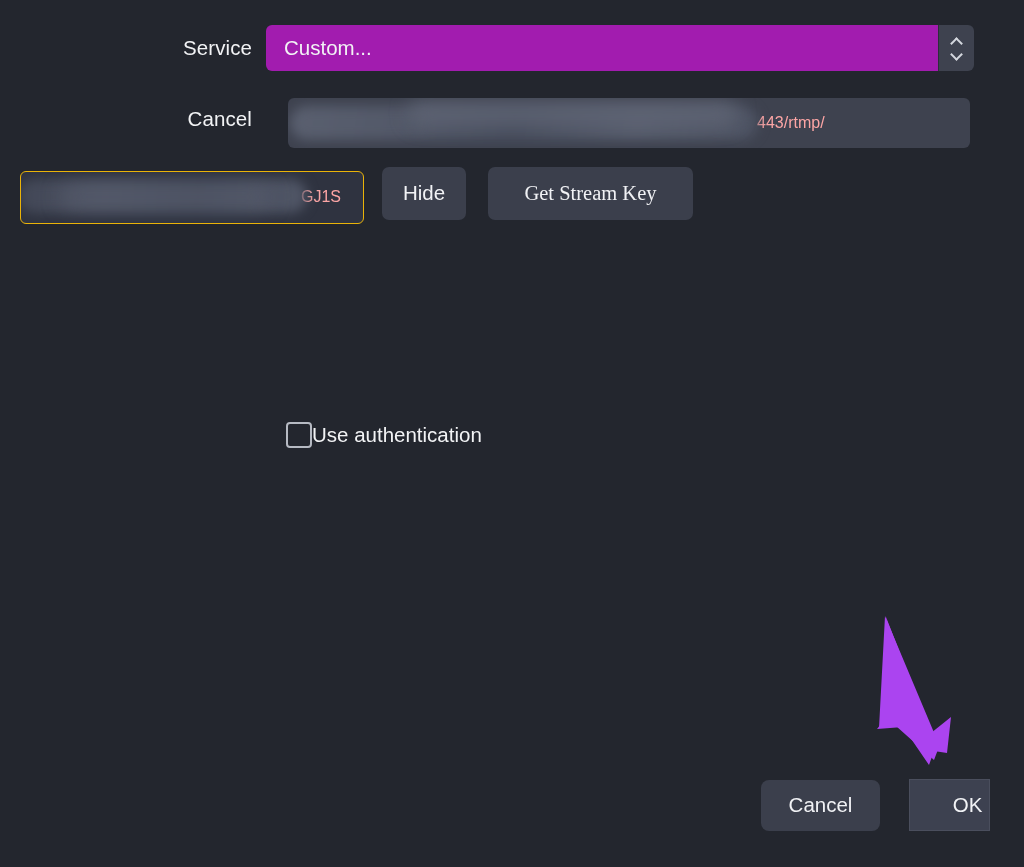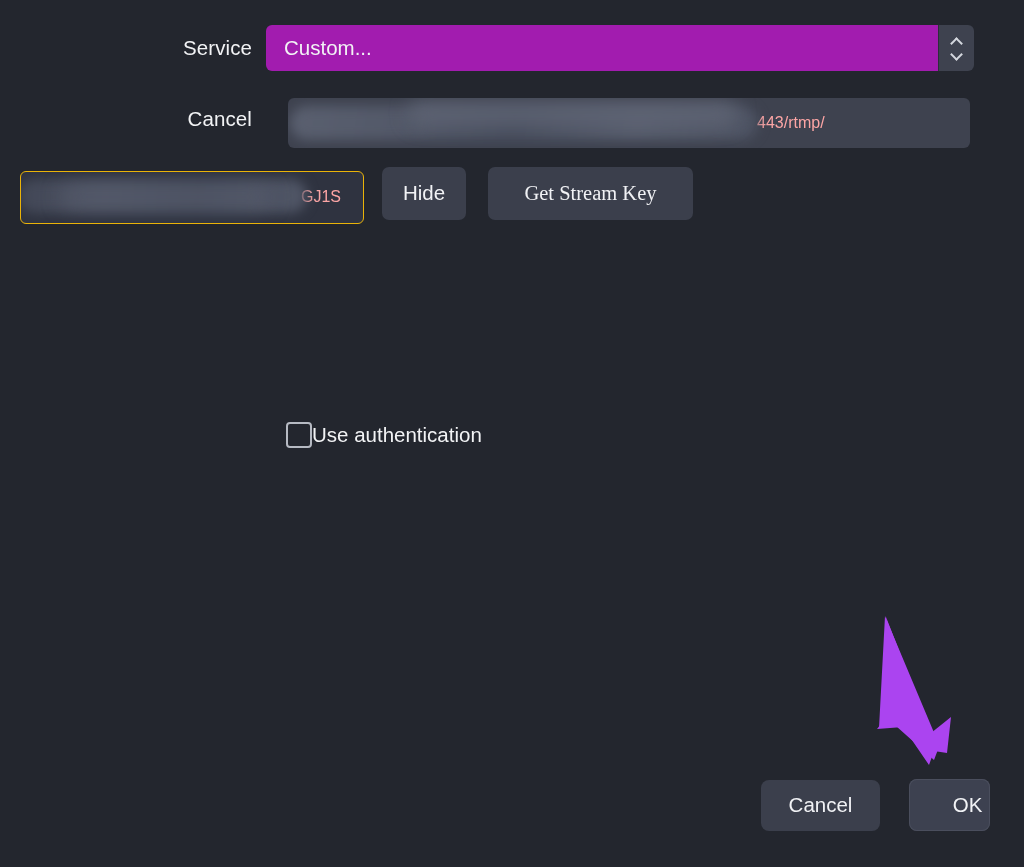--- a/index.html
+++ b/index.html
@@ -214,21 +214,21 @@
     cursor: pointer;
     display: flex;
     align-items: center;
     justify-content: center;
     white-space: nowrap;
   }
 
   .btn-hide        { width: 84px;  height: 53px; margin-left: 18px; }
   .btn-getkey      { width: 205px; height: 53px; margin-left: 22px; font-family: Liberation Serif, serif; }
   .btn-cancel      { width: 119px; height: 51px; border-radius: 8px; }
-  .btn-ok          { width: 81px;  height: 52px; border-radius: 8px;
+  .btn-ok          { width: 81px;  height: 52px; border-radius: 0;
                      background: #3d4150; box-shadow: 0 0 0 1px #4a4e5d inset; padding-left: 36px; }
 
   
   .auth-row {
     position: absolute;
     left: 286px;
     top: 422px;
     display: flex;
     align-items: center;
     cursor: pointer;

